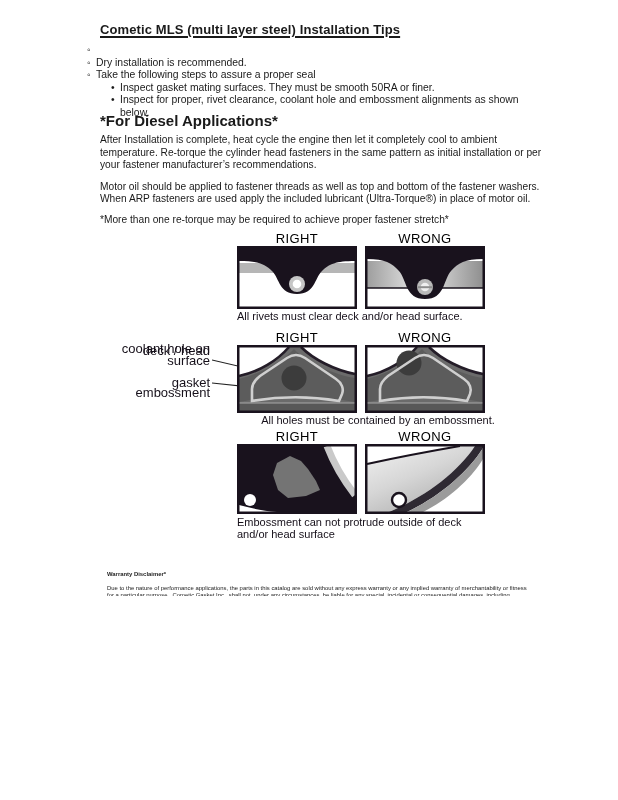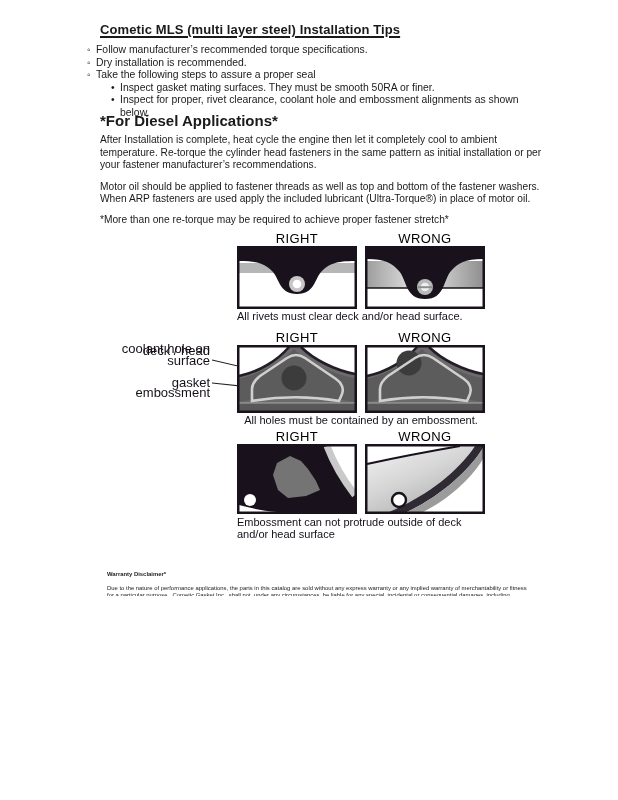--- a/index.html
+++ b/index.html
@@ -33,21 +33,20 @@
 </head>
 <body>
 
 <div class="page">
 
   <div class="abs title">Cometic MLS (multi layer steel) Installation Tips</div>
 
   <div class="abs bullets">
     <div class="b-row">
       <span class="b-marker">◦</span>
-      <span>Follow manufacturer’s recommended torque specifications.</span>
     </div>
     <div class="b-row">
       <span class="b-marker">◦</span>
       <span>Dry installation is recommended.</span>
     </div>
     <div class="b-row">
       <span class="b-marker">◦</span>
       <span>Take the following steps to assure a proper seal</span>
     </div>
     <div class="b-row sub">
@@ -133,21 +132,21 @@
     <path d="M64,2 L118,2 L118,29 C97,25 76,14 64,2 Z" fill="#ffffff"></path>
     <path d="M52,2 C41,15 22,27 2,31" fill="none" stroke="#241d28" stroke-width="2.6"></path>
     <path d="M64,2 C76,14 97,25 118,29" fill="none" stroke="#241d28" stroke-width="2.6"></path>
     <circle cx="44" cy="18" r="12.5" fill="#3c3c3c"></circle>
     <path d="M15,56 L15,44 C15,39 18,35 23,31 L50,13 C56,9 62,9 68,13 L99,34 C105,38 107,44 105,49 L102,56 C73,51 44,51 15,56 Z" fill="none" stroke="#cfcfcf" stroke-width="2.6"></path>
     <rect x="2" y="58" width="116" height="8" fill="#585858"></rect>
     <line x1="2" y1="58" x2="118" y2="58" stroke="#a8a8a8" stroke-width="1.2"></line>
     <rect x="1.25" y="1.25" width="117.5" height="65.5" fill="none" stroke="#19121d" stroke-width="2.5"></rect>
   </svg>
 
-  <div class="abs dg-caption" style="left:237px;top:415px;width:248px;text-align:center">All holes must be contained by an embossment.</div>
+  <div class="abs dg-caption" style="left:254px;top:415px;width:248px;text-align:center">All holes must be contained by an embossment.</div>
 
   <div class="abs dg-label" style="left:237px;top:429px">RIGHT</div>
   <div class="abs dg-label" style="left:365px;top:429px">WRONG</div>
 
   <svg class="abs panel" style="left:237px;top:444px" width="120" height="70" viewBox="0 0 120 70">
     <rect width="120" height="70" fill="#ffffff"></rect>
     <path d="M2,2 L90,2 C97,20 107,37 118,51 L118,68 L40,68 C26,67 13,64 2,61 Z" fill="#19121d"></path>
     <path d="M90,2 C97,20 107,37 118,51" fill="none" stroke="#c9c9c9" stroke-width="7"></path>
     <path d="M40,19 L53,12 L64,17 L71,25 L79,37 L83,46 L69,52 L51,54 L41,46 L36,31 Z" fill="#747474"></path>
     <circle cx="13" cy="56" r="6" fill="#ffffff"></circle>

